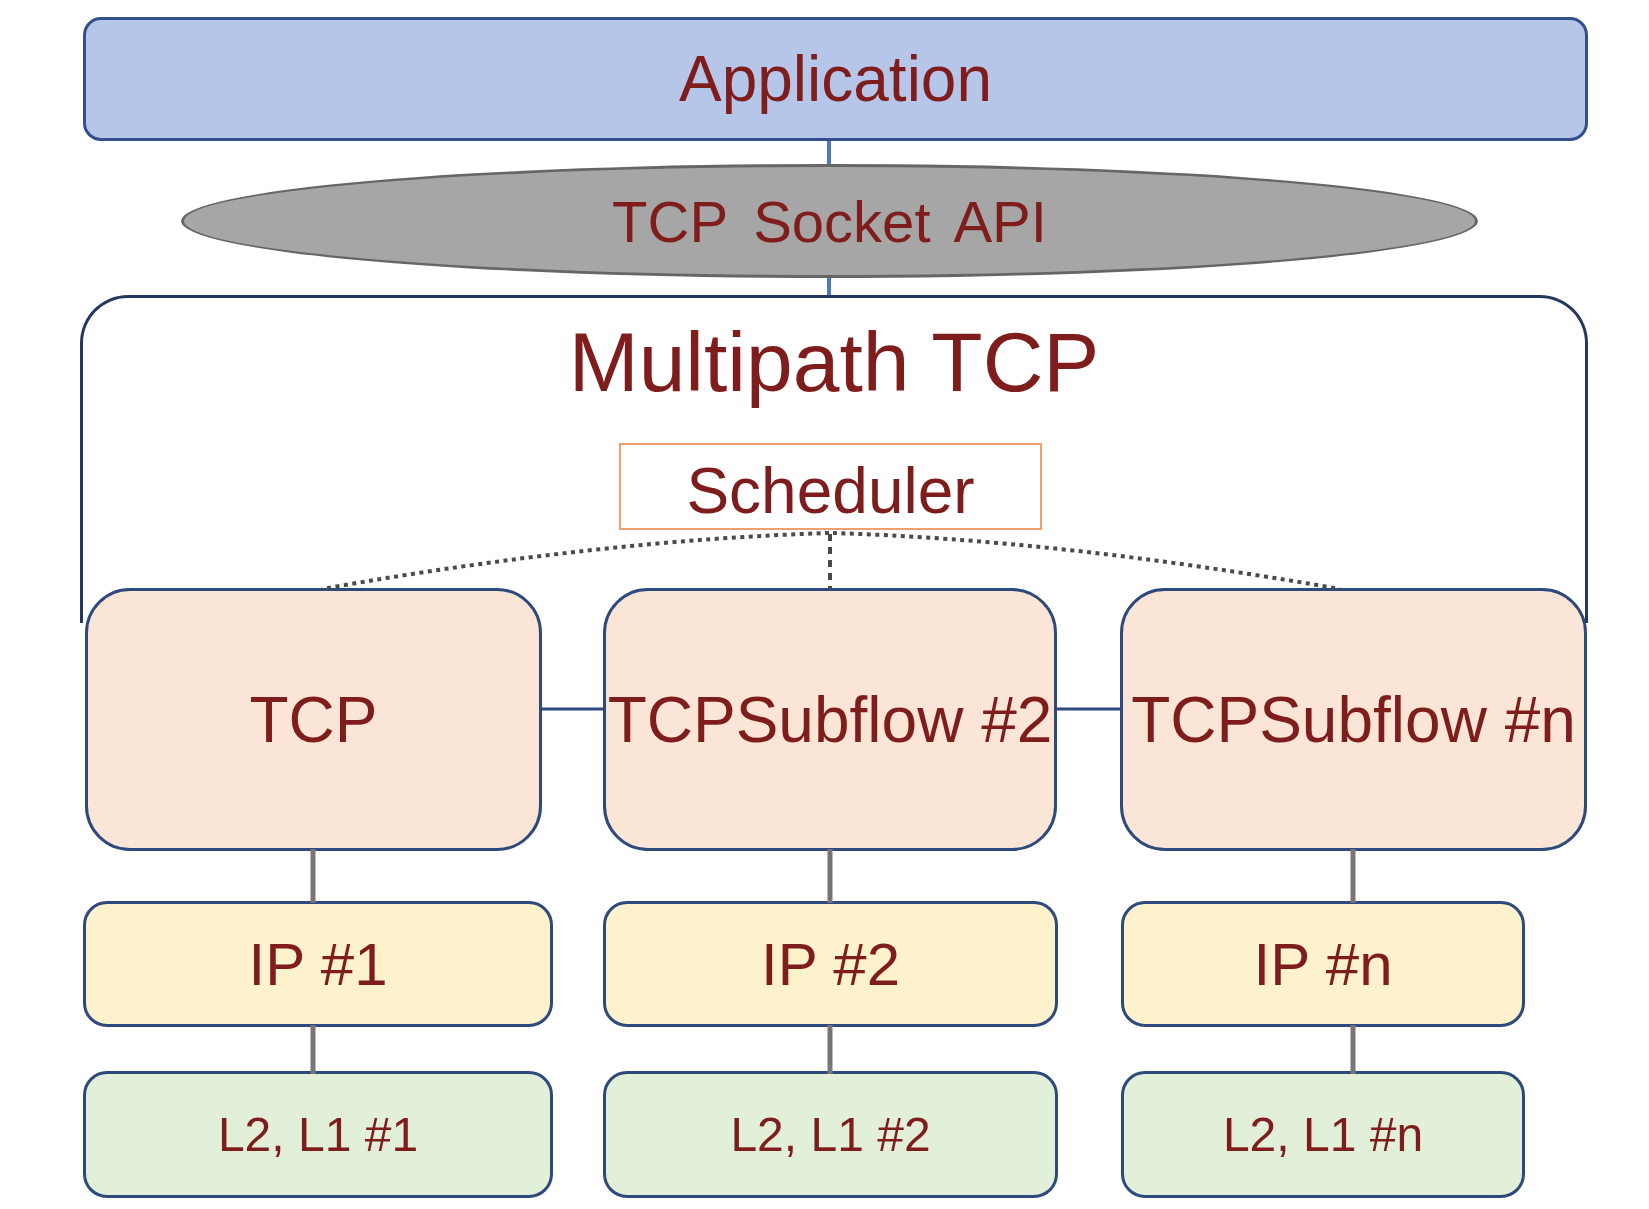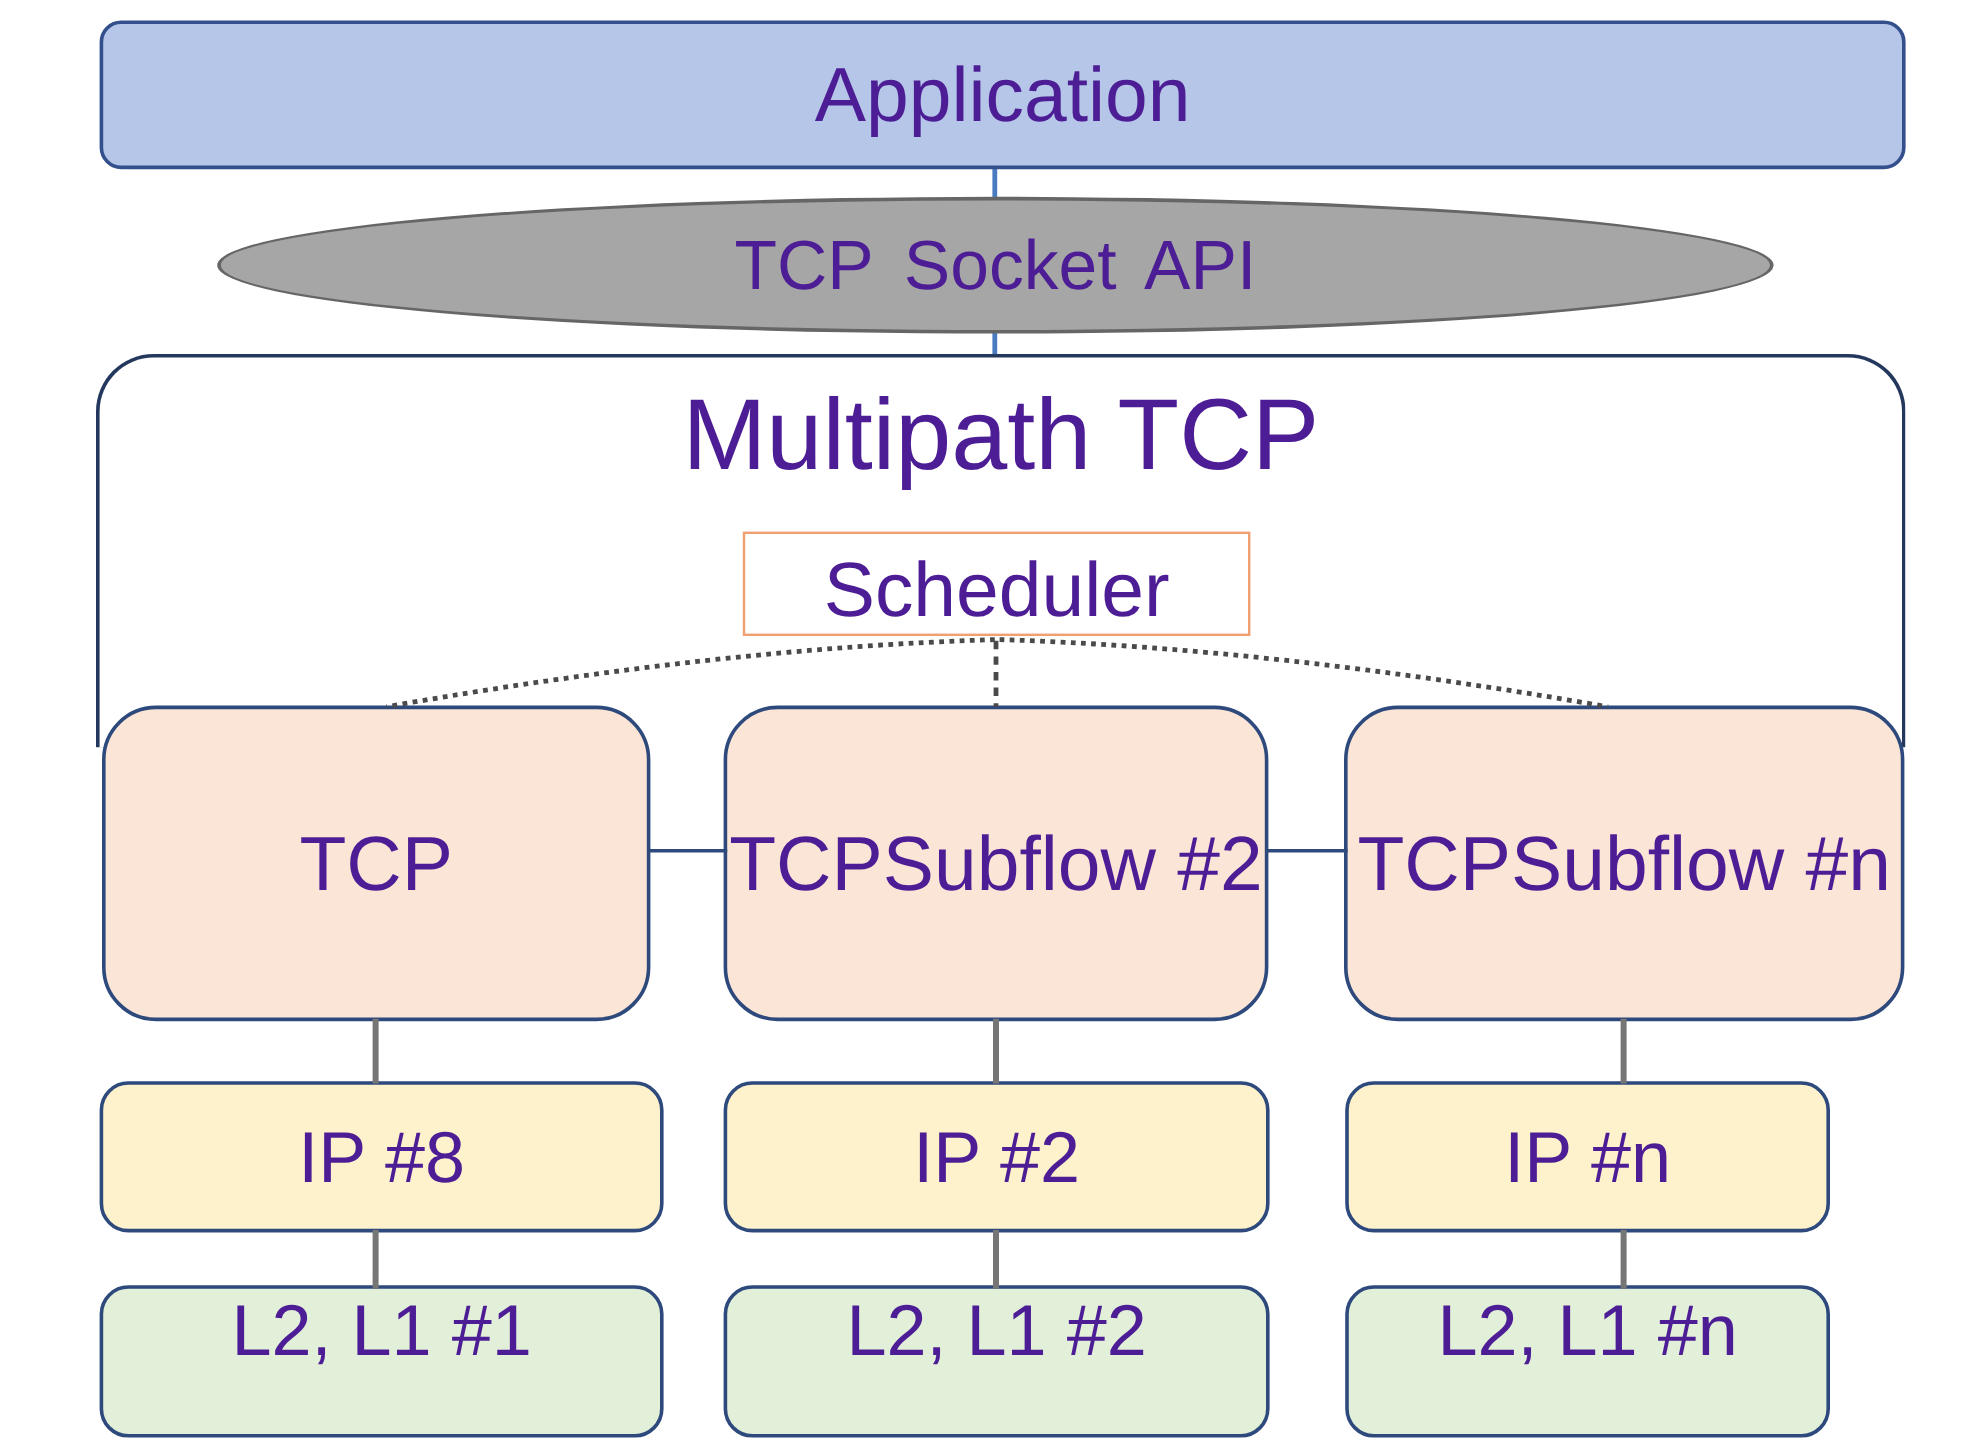--- a/index.html
+++ b/index.html
@@ -1,21 +1,21 @@
 <!DOCTYPE html>
 <html style="--application_fill: #b6c6e8; --application_border: #33508c; --ellipse_fill: #a6a6a6; --ellipse_border: #666666; --container_border: #24385e; --scheduler_border: #f0a070; --subflow_fill: #fbe5d6; --ip_fill: #fdf2cc; --l2_fill: #e2efd9; --box_border: #2e4a7d; --connector_gray: #767676; --connector_blue: #4a7bc0; --dotted_color: #4a4a4a;"><head>
 <meta charset="utf-8">
 <style>
   html,body{margin:0;padding:0;background:#ffffff;}
   .canvas{
     position:relative;
     width:1649px;height:1209px;
     background:#ffffff;
     font-family:"Liberation Sans", sans-serif;
-    color:#4c1d95;
+    color:#7f1d1d;
     overflow:hidden;
   }
   .abs{position:absolute;box-sizing:border-box;}
   svg.wires{position:absolute;left:0;top:0;width:1649px;height:1209px;pointer-events:none;}
 
   
   .app-box{
     left:83px;top:17px;width:1505px;height:124px;
     background:var(--application_fill);
     border:3px solid var(--application_border);
@@ -70,22 +70,22 @@
     border:3px solid var(--box_border);
     border-radius:24px;
     display:flex;align-items:center;justify-content:center;
     font-size:60px;
   }
   .l2-box{
     top:1071px;height:127px;
     background:var(--l2_fill);
     border:3px solid var(--box_border);
     border-radius:24px;
-    display:flex;justify-content:center;
-    font-size:60px;
+    display:flex;align-items:center;justify-content:center;
+    font-size:48px;
   }
   .col1{left:85px;width:457px;}
   .col2{left:603px;width:454px;}
   .col3{left:1120px;width:467px;}
   .col1w{left:83px;width:470px;}
   .col2w{left:603px;width:455px;}
   .col3w{left:1121px;width:404px;}
 
   
   .wire-blue{stroke:var(--connector_blue);stroke-width:4;fill:none;}
@@ -125,21 +125,21 @@
   <div class="abs subflow-box col2">
     <span>TCP</span>
     <span>Subflow #2</span>
   </div>
   <div class="abs subflow-box col3">
     <span>TCP</span>
     <span>Subflow #n</span>
   </div>
 
   <div class="abs ip-box col1w">
-    <span>IP #8</span>
+    <span>IP #1</span>
   </div>
   <div class="abs ip-box col2w">
     <span>IP #2</span>
   </div>
   <div class="abs ip-box col3w">
     <span>IP #n</span>
   </div>
 
   <div class="abs l2-box col1w">
     <span>L2, L1 #1</span>

